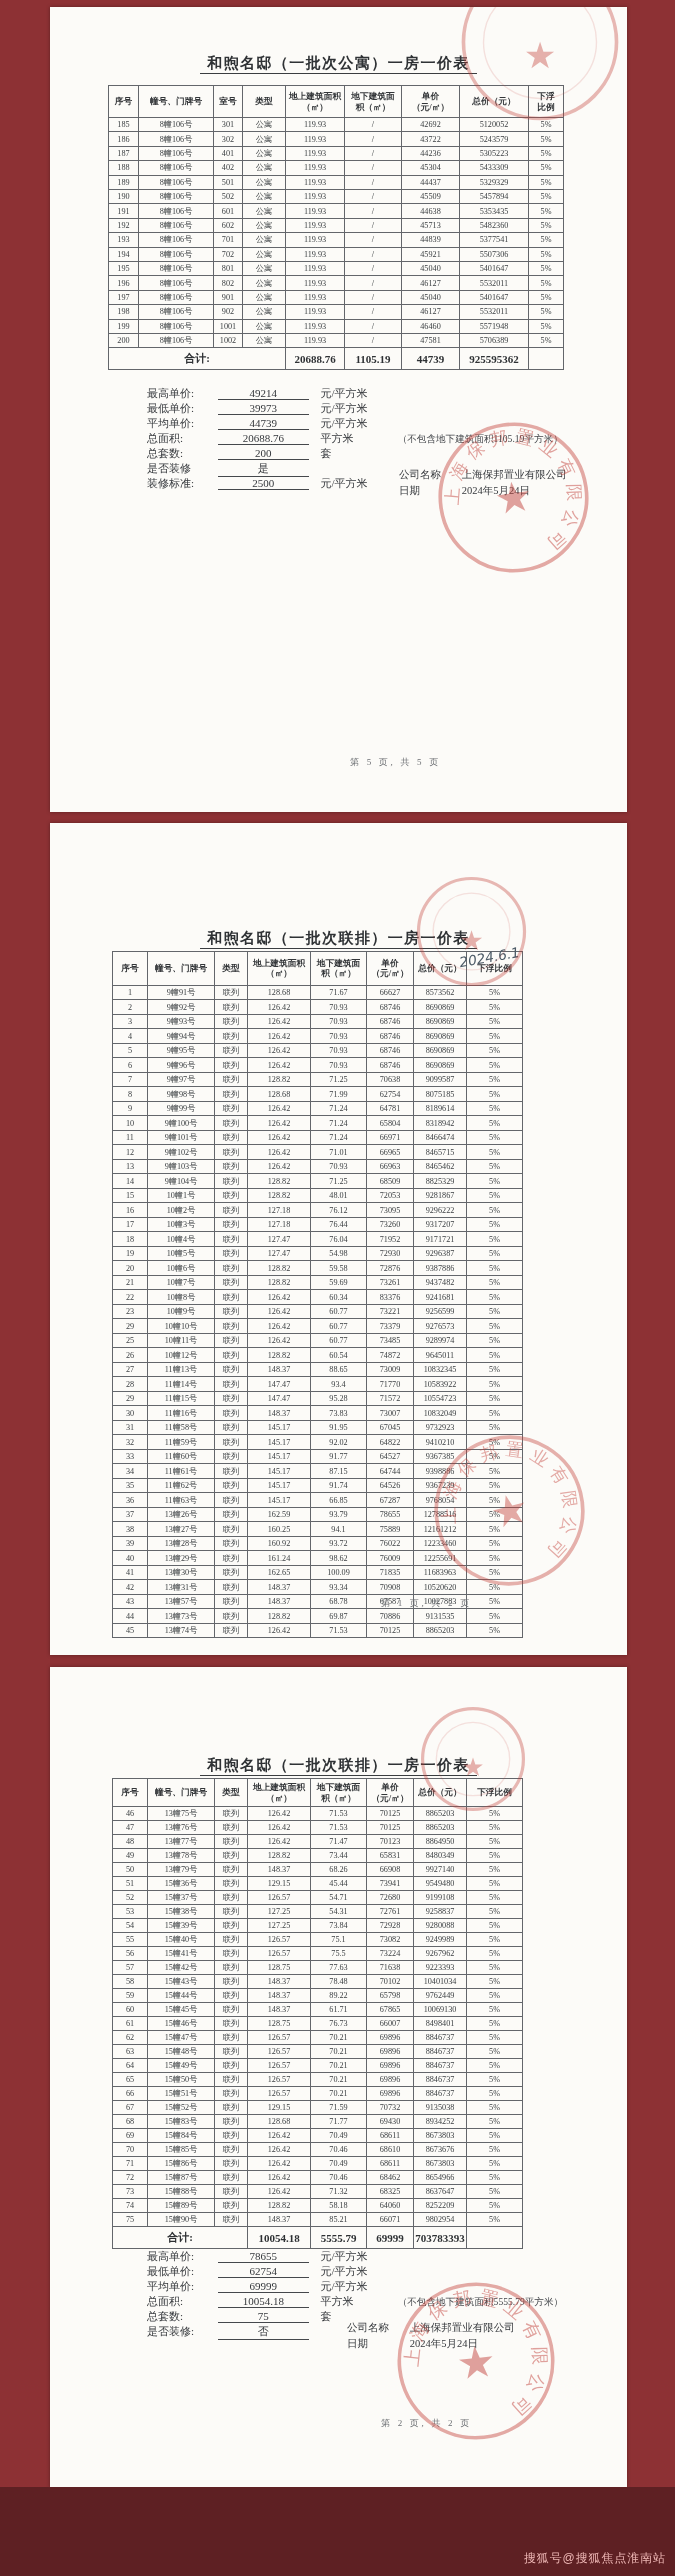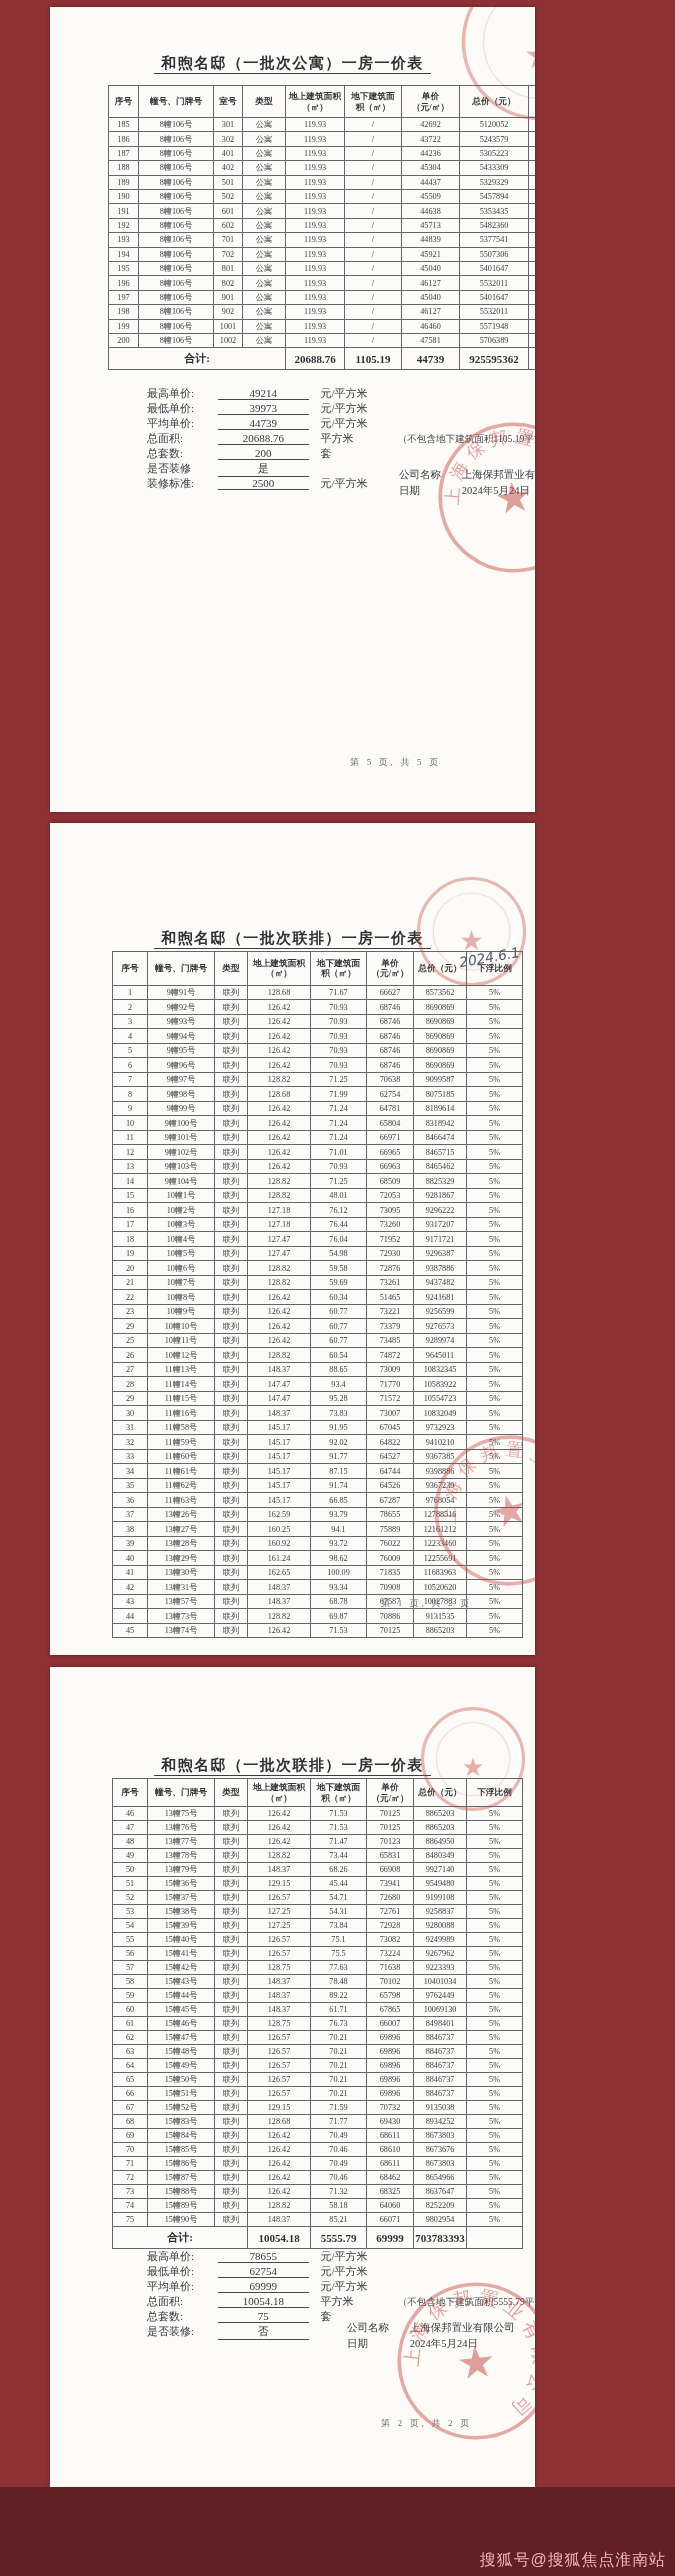--- a/index.html
+++ b/index.html
@@ -1,24 +1,24 @@
 <!DOCTYPE html>
 <html style="font-size:14.6px"><head>
 <meta charset="utf-8">
 <style>
   html,body{margin:0;padding:0;background:#8d3134;}
   .canvas{position:relative;width:675px;height:2576px;background:#8d3134;overflow:hidden;
           font-family:"Liberation Serif","DejaVu Serif",serif;}
-  .page{position:absolute;left:50px;width:485px;background:#fcfbf8;overflow:hidden;
+  .page{position:absolute;left:50px;width:577px;background:#fcfbf8;overflow:hidden;
         box-shadow:0 0 3.7px rgba(0,0,0,.35);}
   #page1{top:7.3px;height:805px;}
   #page2{top:823px;height:832px;}
   #page3{top:1667px;height:821px;}
   .bottom-strip{position:absolute;left:0;top:2487px;width:675px;height:89px;background:#5e2023;}
-  .watermark{position:absolute;right:9px;top:2550px;color:#edb6b4;font-size:16px;
+  .watermark{position:absolute;right:9px;top:2550px;color:#edb6b4;font-size:12px;
              font-family:"Liberation Sans",sans-serif;letter-spacing:0.9px;}
 
   .doc-title{position:absolute;left:0;width:100%;text-align:center;font-size:15px;font-weight:bold;
              color:#2f3235;letter-spacing:1.4px;z-index:3;}
   .doc-title span{border-bottom:1.8px solid #3a3d40;padding:0 7.3px 1.8px;}
   #page1 .doc-title{top:47px;} #page2 .doc-title{top:106px;} #page3 .doc-title{top:89px;}
 
   table{position:absolute;border-collapse:collapse;table-layout:fixed;color:#3c4043;z-index:2;}
   #page1 table{left:58px;top:78px;width:455px;}
   #page2 table{left:62px;top:128px;width:408px;}
@@ -660,21 +660,21 @@
             <td>9437482</td>
             <td>5%</td>
           </tr>
 
           <tr>
             <td>22</td>
             <td>10幢8号</td>
             <td>联列</td>
             <td>126.42</td>
             <td>60.34</td>
-            <td>51465</td>
+            <td>83376</td>
             <td>9241681</td>
             <td>5%</td>
           </tr>
 
           <tr>
             <td>23</td>
             <td>10幢9号</td>
             <td>联列</td>
             <td>126.42</td>
             <td>60.77</td>

